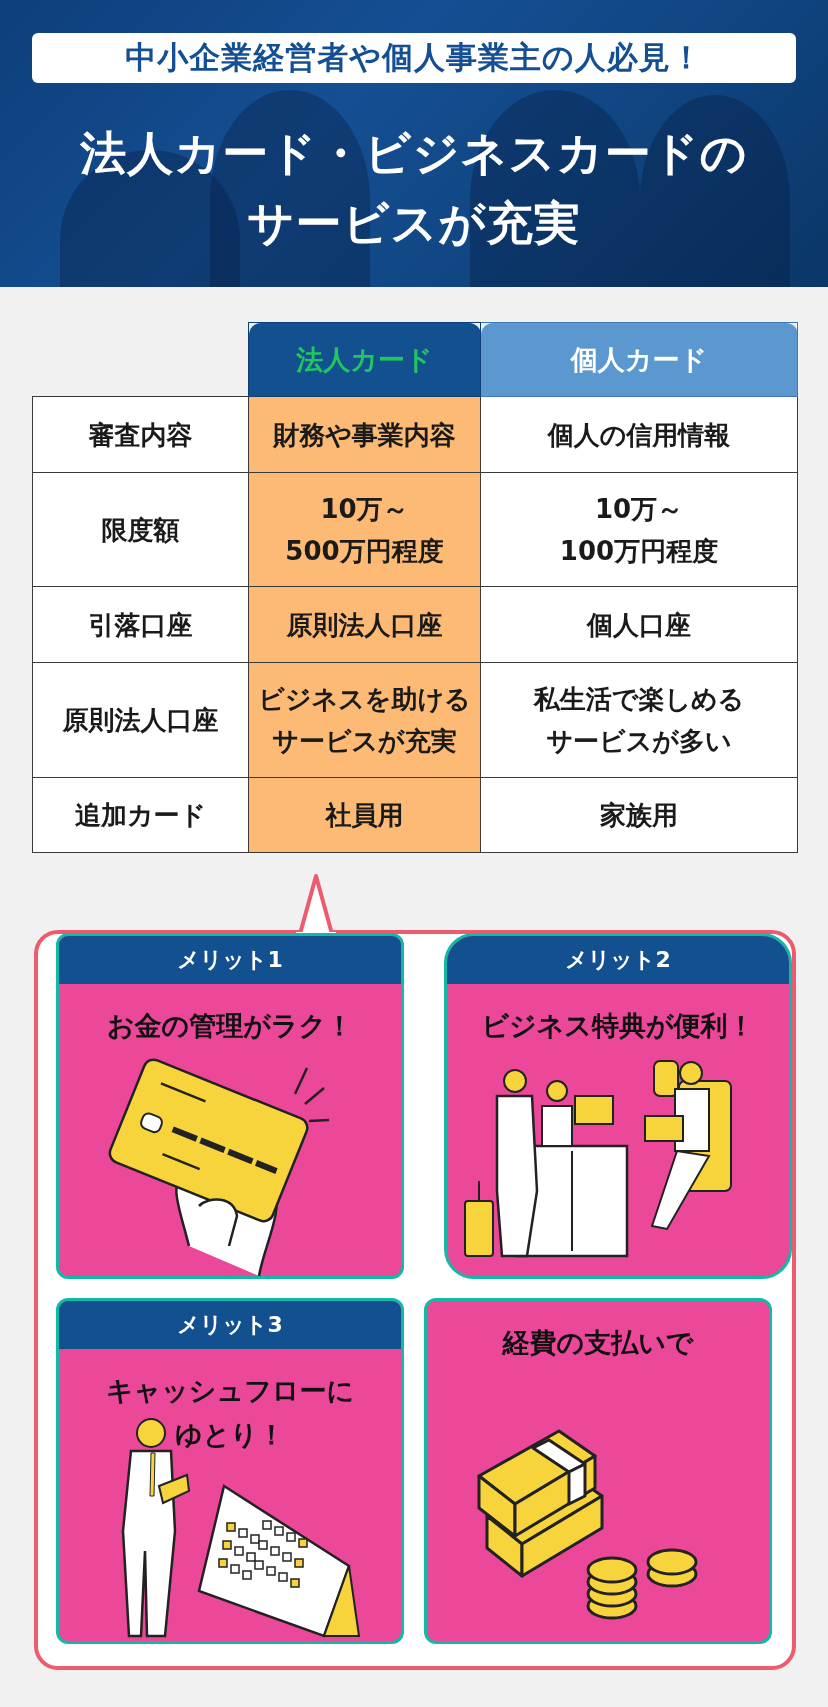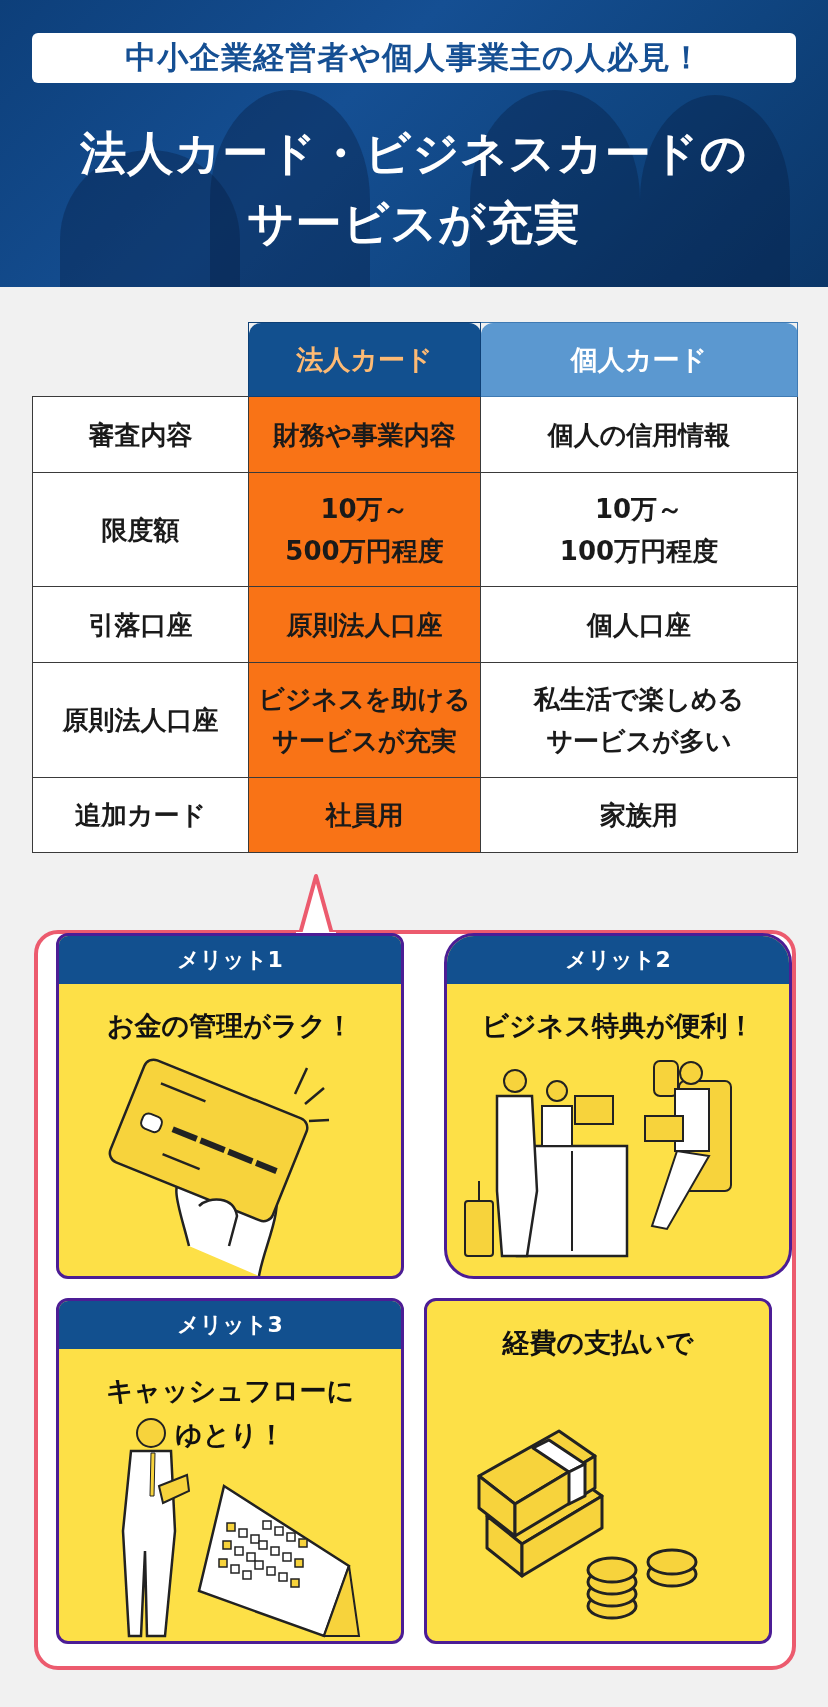--- a/index.html
+++ b/index.html
@@ -6,30 +6,30 @@
   body { width: 828px; height: 1707px; background: #f1f1f1; font-family: "DejaVu Sans", "Liberation Sans", sans-serif; position: relative; overflow: hidden; }
   .hero { position: absolute; left: 0; top: 0; width: 828px; height: 287px; background: linear-gradient(135deg, #0d3f7a 0%, #154f93 40%, #0f447f 70%, #0b3668 100%); overflow: hidden; }
   .hero .silhouette { position: absolute; border-radius: 50% 50% 10% 10%; background: rgba(5,25,60,0.35); }
   .subtitle-box { position: absolute; left: 32px; top: 33px; width: 764px; height: 50px; background: #ffffff; border-radius: 6px; display: flex; align-items: center; justify-content: center; }
   .subtitle-box span { color: #154f93; font-weight: bold; font-size: 31px; letter-spacing: 1px; }
   .hero-title { position: absolute; left: 0; top: 118px; width: 828px; text-align: center; color: #ffffff; font-weight: bold; font-size: 46px; line-height: 70px; letter-spacing: 1px; }
 
   table.cmp { position: absolute; left: 32px; top: 322px; border-collapse: collapse; }
   table.cmp td, table.cmp th { border: 1.5px solid #3a3a3a; text-align: center; vertical-align: middle; font-weight: bold; color: #1a1a1a; font-size: 26px; line-height: 42px; }
   table.cmp th.blank { border: none; background: transparent; width: 216px; }
-  table.cmp th.hojin { background: #12508f; color: #fdba74; width: 232px; height: 74px; border-radius: 12px 12px 0 0; border: 1.5px solid #0d3f75; font-size: 27px; }
+  table.cmp th.hojin { background: #12508f; color: #22c55e; width: 232px; height: 74px; border-radius: 12px 12px 0 0; border: 1.5px solid #0d3f75; font-size: 27px; }
   table.cmp th.kojin { background: #5b98d0; color: #fff; width: 317px; border-radius: 12px 12px 0 0; border: 1.5px solid #3f7ab3; font-size: 27px; }
   table.cmp td.label { background: #ffffff; width: 216px; }
-  table.cmp td.hojin { background: #f97316; }
+  table.cmp td.hojin { background: #fdba74; }
   table.cmp td.kojin { background: #ffffff; }
 
   .panel { position: absolute; left: 34px; top: 930px; width: 762px; height: 740px; border: 4px solid #ec5b6e; border-radius: 24px; background: #ffffff; }
   .pointer { position: absolute; left: 296px; top: 870px; width: 40px; height: 64px; }
 
-  .card { position: absolute; width: 348px; height: 346px; border: 3px solid #4c1d95; border-radius: 12px; background: #fde047; overflow: hidden; }
+  .card { position: absolute; width: 348px; height: 346px; border: 3px solid #14b8a6; border-radius: 12px; background: #ec4899; overflow: hidden; }
   .card .head { height: 48px; background: #12508f; color: #fff; font-weight: bold; font-size: 22px; display: flex; align-items: center; justify-content: center; }
   .card .ctitle { text-align: center; font-weight: bold; font-size: 27px; line-height: 44px; color: #111; margin-top: 20px; }
   .card svg.illus { position: absolute; left: 0; }
 </style>
 </head>
 <body>
 
 <div class="hero">
   <div class="silhouette" style="left:60px;top:150px;width:180px;height:180px;"></div>
   <div class="silhouette" style="left:210px;top:90px;width:160px;height:220px;"></div>

